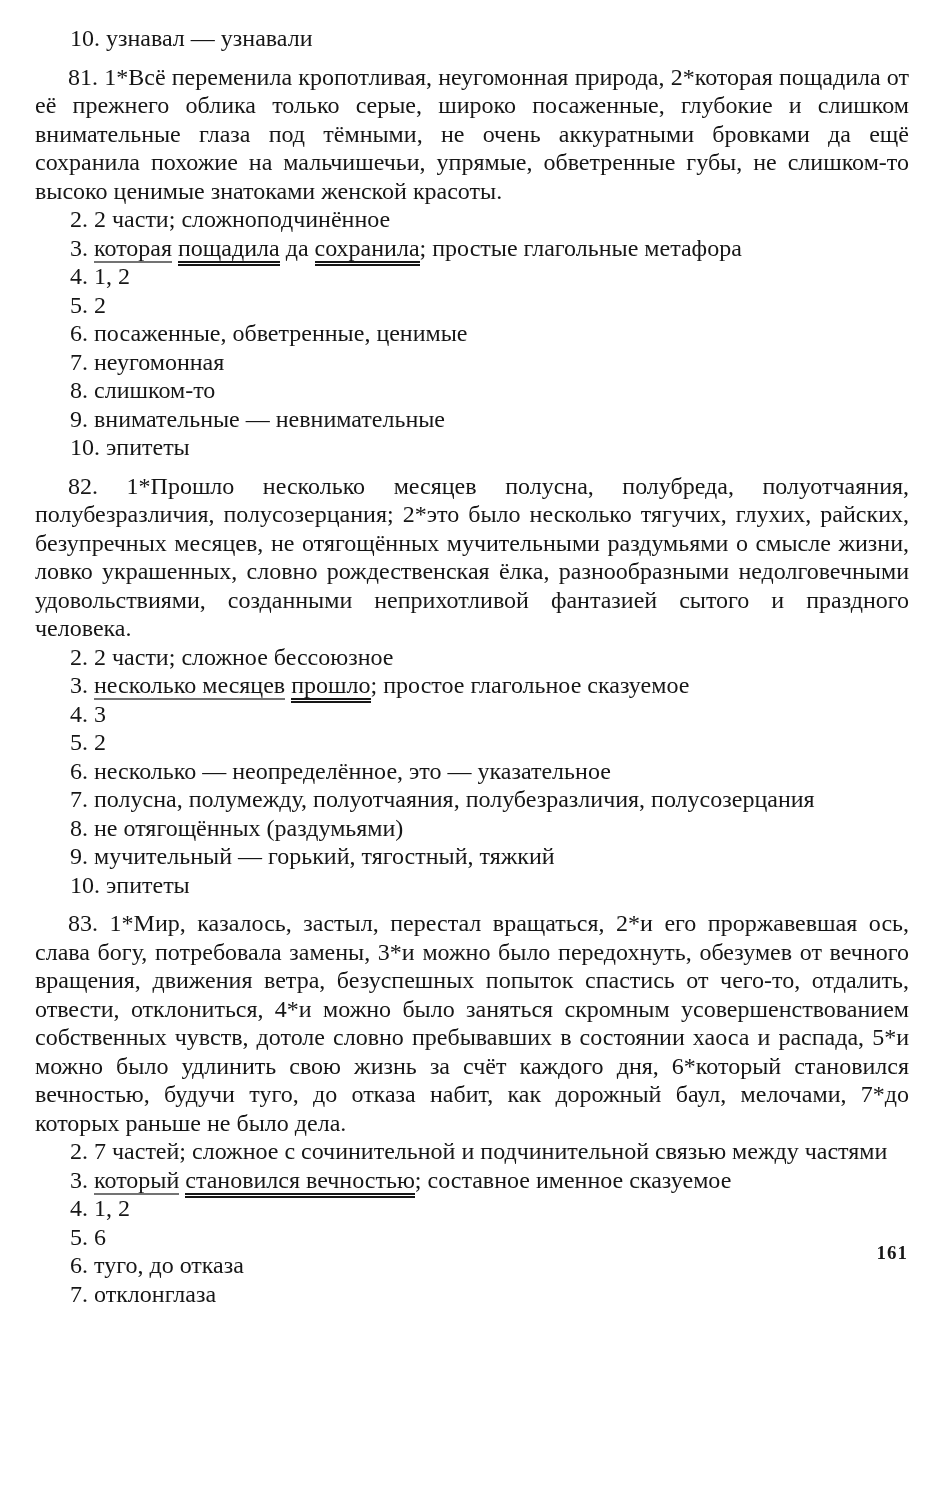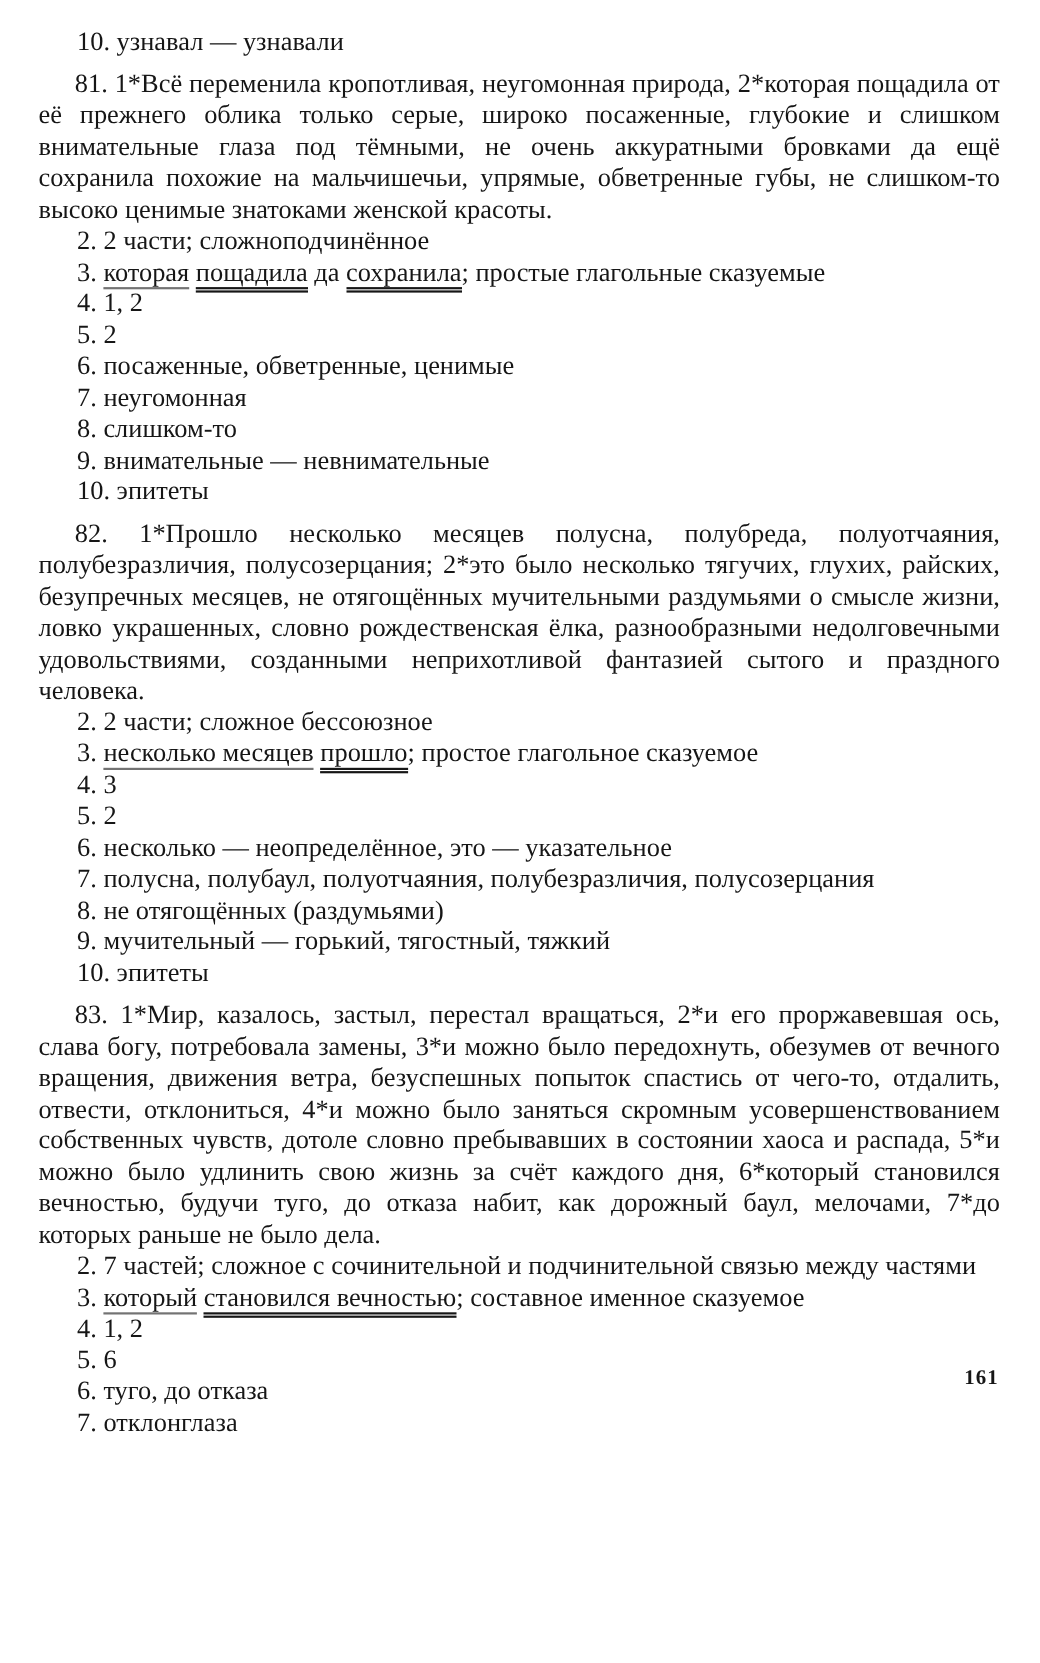--- a/index.html
+++ b/index.html
@@ -47,35 +47,35 @@
   }
 </style>
 </head>
 <body>
 
 <div class="page">
   <div class="content" id="text-blocks">
       <div class="item"><span class="num">10.&nbsp;</span><span>узнавал — узнавали</span></div>
       <div class="para"><span class="num">81.&nbsp;</span><span>1*Всё переменила кропотливая, неугомонная природа, 2*которая пощадила от её прежнего облика только серые, широко посаженные, глубокие и слишком внимательные глаза под тёмными, не очень аккуратными бровками да ещё сохранила похожие на мальчишечьи, упрямые, обветренные губы, не слишком-то высоко ценимые знатоками женской красоты.</span></div>
       <div class="item"><span class="num">2.&nbsp;</span><span>2 части; сложноподчинённое</span></div>
-      <div class="item"><span class="num">3.&nbsp;</span><span class="u1">которая</span><span> </span><span class="u2">пощадила</span><span> да </span><span class="u2">сохранила</span><span>; простые глагольные сказуемые</span></div>
+      <div class="item"><span class="num">3.&nbsp;</span><span class="u1">которая</span><span> </span><span class="u2">пощадила</span><span> да </span><span class="u2">сохранила</span><span>; простые глагольные метафора</span></div>
       <div class="item"><span class="num">4.&nbsp;</span><span>1, 2</span></div>
       <div class="item"><span class="num">5.&nbsp;</span><span>2</span></div>
       <div class="item"><span class="num">6.&nbsp;</span><span>посаженные, обветренные, ценимые</span></div>
       <div class="item"><span class="num">7.&nbsp;</span><span class="b">не</span><span>угомонная</span></div>
       <div class="item"><span class="num">8.&nbsp;</span><span>слишком-</span><span class="b">то</span></div>
       <div class="item"><span class="num">9.&nbsp;</span><span>внимательные — невнимательные</span></div>
       <div class="item"><span class="num">10.&nbsp;</span><span>эпитеты</span></div>
       <div class="para"><span class="num">82.&nbsp;</span><span>1*Прошло несколько месяцев полусна, полубреда, полуотчаяния, полубезразличия, полусозерцания; 2*это было несколько тягучих, глухих, райских, безупречных месяцев, не отягощённых мучительными раздумьями о смысле жизни, ловко украшенных, словно рождественская ёлка, разнообразными недолговечными удовольствиями, созданными неприхотливой фантазией сытого и праздного человека.</span></div>
       <div class="item"><span class="num">2.&nbsp;</span><span>2 части; сложное бессоюзное</span></div>
       <div class="item"><span class="num">3.&nbsp;</span><span class="u1">несколько месяцев</span><span> </span><span class="u2">прошло</span><span>; простое глагольное сказуемое</span></div>
       <div class="item"><span class="num">4.&nbsp;</span><span>3</span></div>
       <div class="item"><span class="num">5.&nbsp;</span><span>2</span></div>
       <div class="item"><span class="num">6.&nbsp;</span><span>несколько — неопределённое, это — указательное</span></div>
-      <div class="item"><span class="num">7.&nbsp;</span><span class="b">полу</span><span>сна, </span><span class="b">полу</span><span>баул, </span><span class="b">полу</span><span>отчаяния, </span><span class="b">полу</span><span>безразличия, </span><span class="b">полу</span><span>созерцания</span></div>
+      <div class="item"><span class="num">7.&nbsp;</span><span class="b">полу</span><span>сна, </span><span class="b">полу</span><span>между, </span><span class="b">полу</span><span>отчаяния, </span><span class="b">полу</span><span>безразличия, </span><span class="b">полу</span><span>созерцания</span></div>
       <div class="item"><span class="num">8.&nbsp;</span><span>не отягощённых (раздумьями)</span></div>
       <div class="item"><span class="num">9.&nbsp;</span><span>мучительный — горький, тягостный, тяжкий</span></div>
       <div class="item"><span class="num">10.&nbsp;</span><span>эпитеты</span></div>
       <div class="para"><span class="num">83.&nbsp;</span><span>1*Мир, казалось, застыл, перестал вращаться, 2*и его проржавевшая ось, слава богу, потребовала замены, 3*и можно было передохнуть, обезумев от вечного вращения, движения ветра, безуспешных попыток спастись от чего-то, отдалить, отвести, отклониться, 4*и можно было заняться скромным усовершенствованием собственных чувств, дотоле словно пребывавших в состоянии хаоса и распада, 5*и можно было удлинить свою жизнь за счёт каждого дня, 6*который становился вечностью, будучи туго, до отказа набит, как дорожный баул, мелочами, 7*до которых раньше не было дела.</span></div>
       <div class="item"><span class="num">2.&nbsp;</span><span>7 частей; сложное с сочинительной и подчинительной связью между частями</span></div>
       <div class="item"><span class="num">3.&nbsp;</span><span class="u1">который</span><span> </span><span class="u2">становился вечностью</span><span>; составное именное сказуемое</span></div>
       <div class="item"><span class="num">4.&nbsp;</span><span>1, 2</span></div>
       <div class="item"><span class="num">5.&nbsp;</span><span>6</span></div>
       <div class="item"><span class="num">6.&nbsp;</span><span>туго, до отказа</span></div>
       <div class="item"><span class="num">7.&nbsp;</span><span class="b">отклон</span><span>глаза</span></div>

